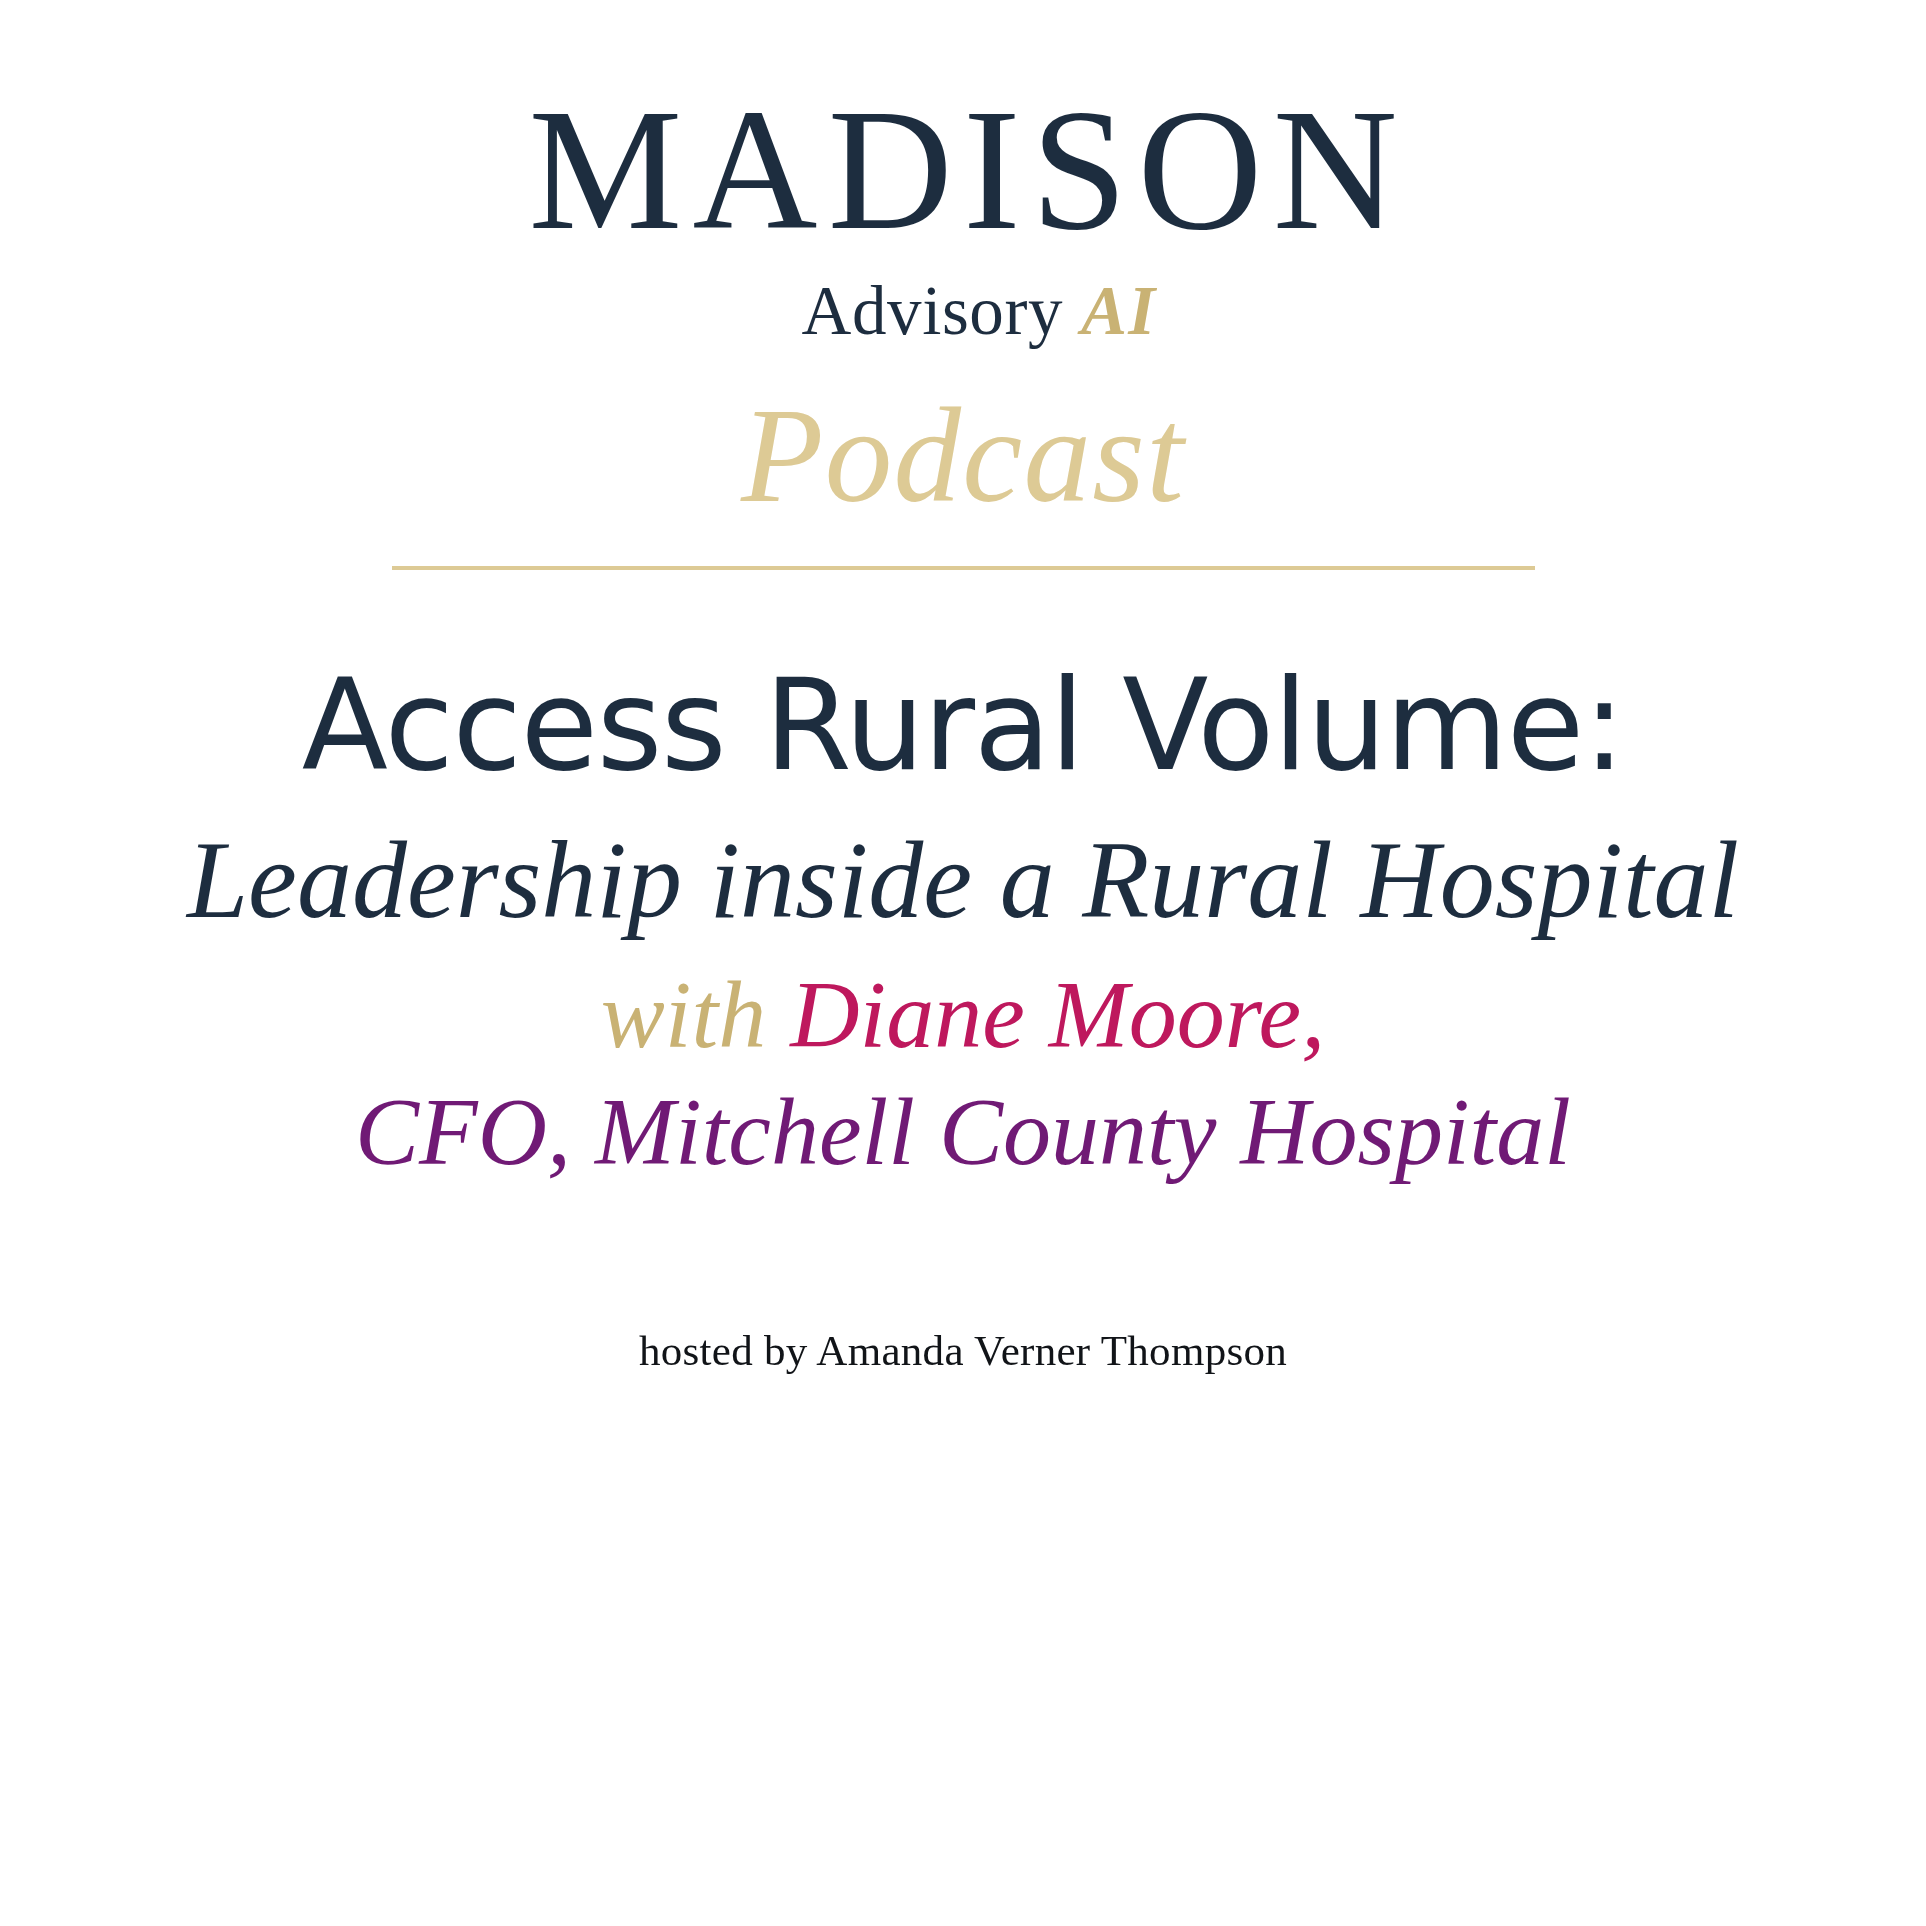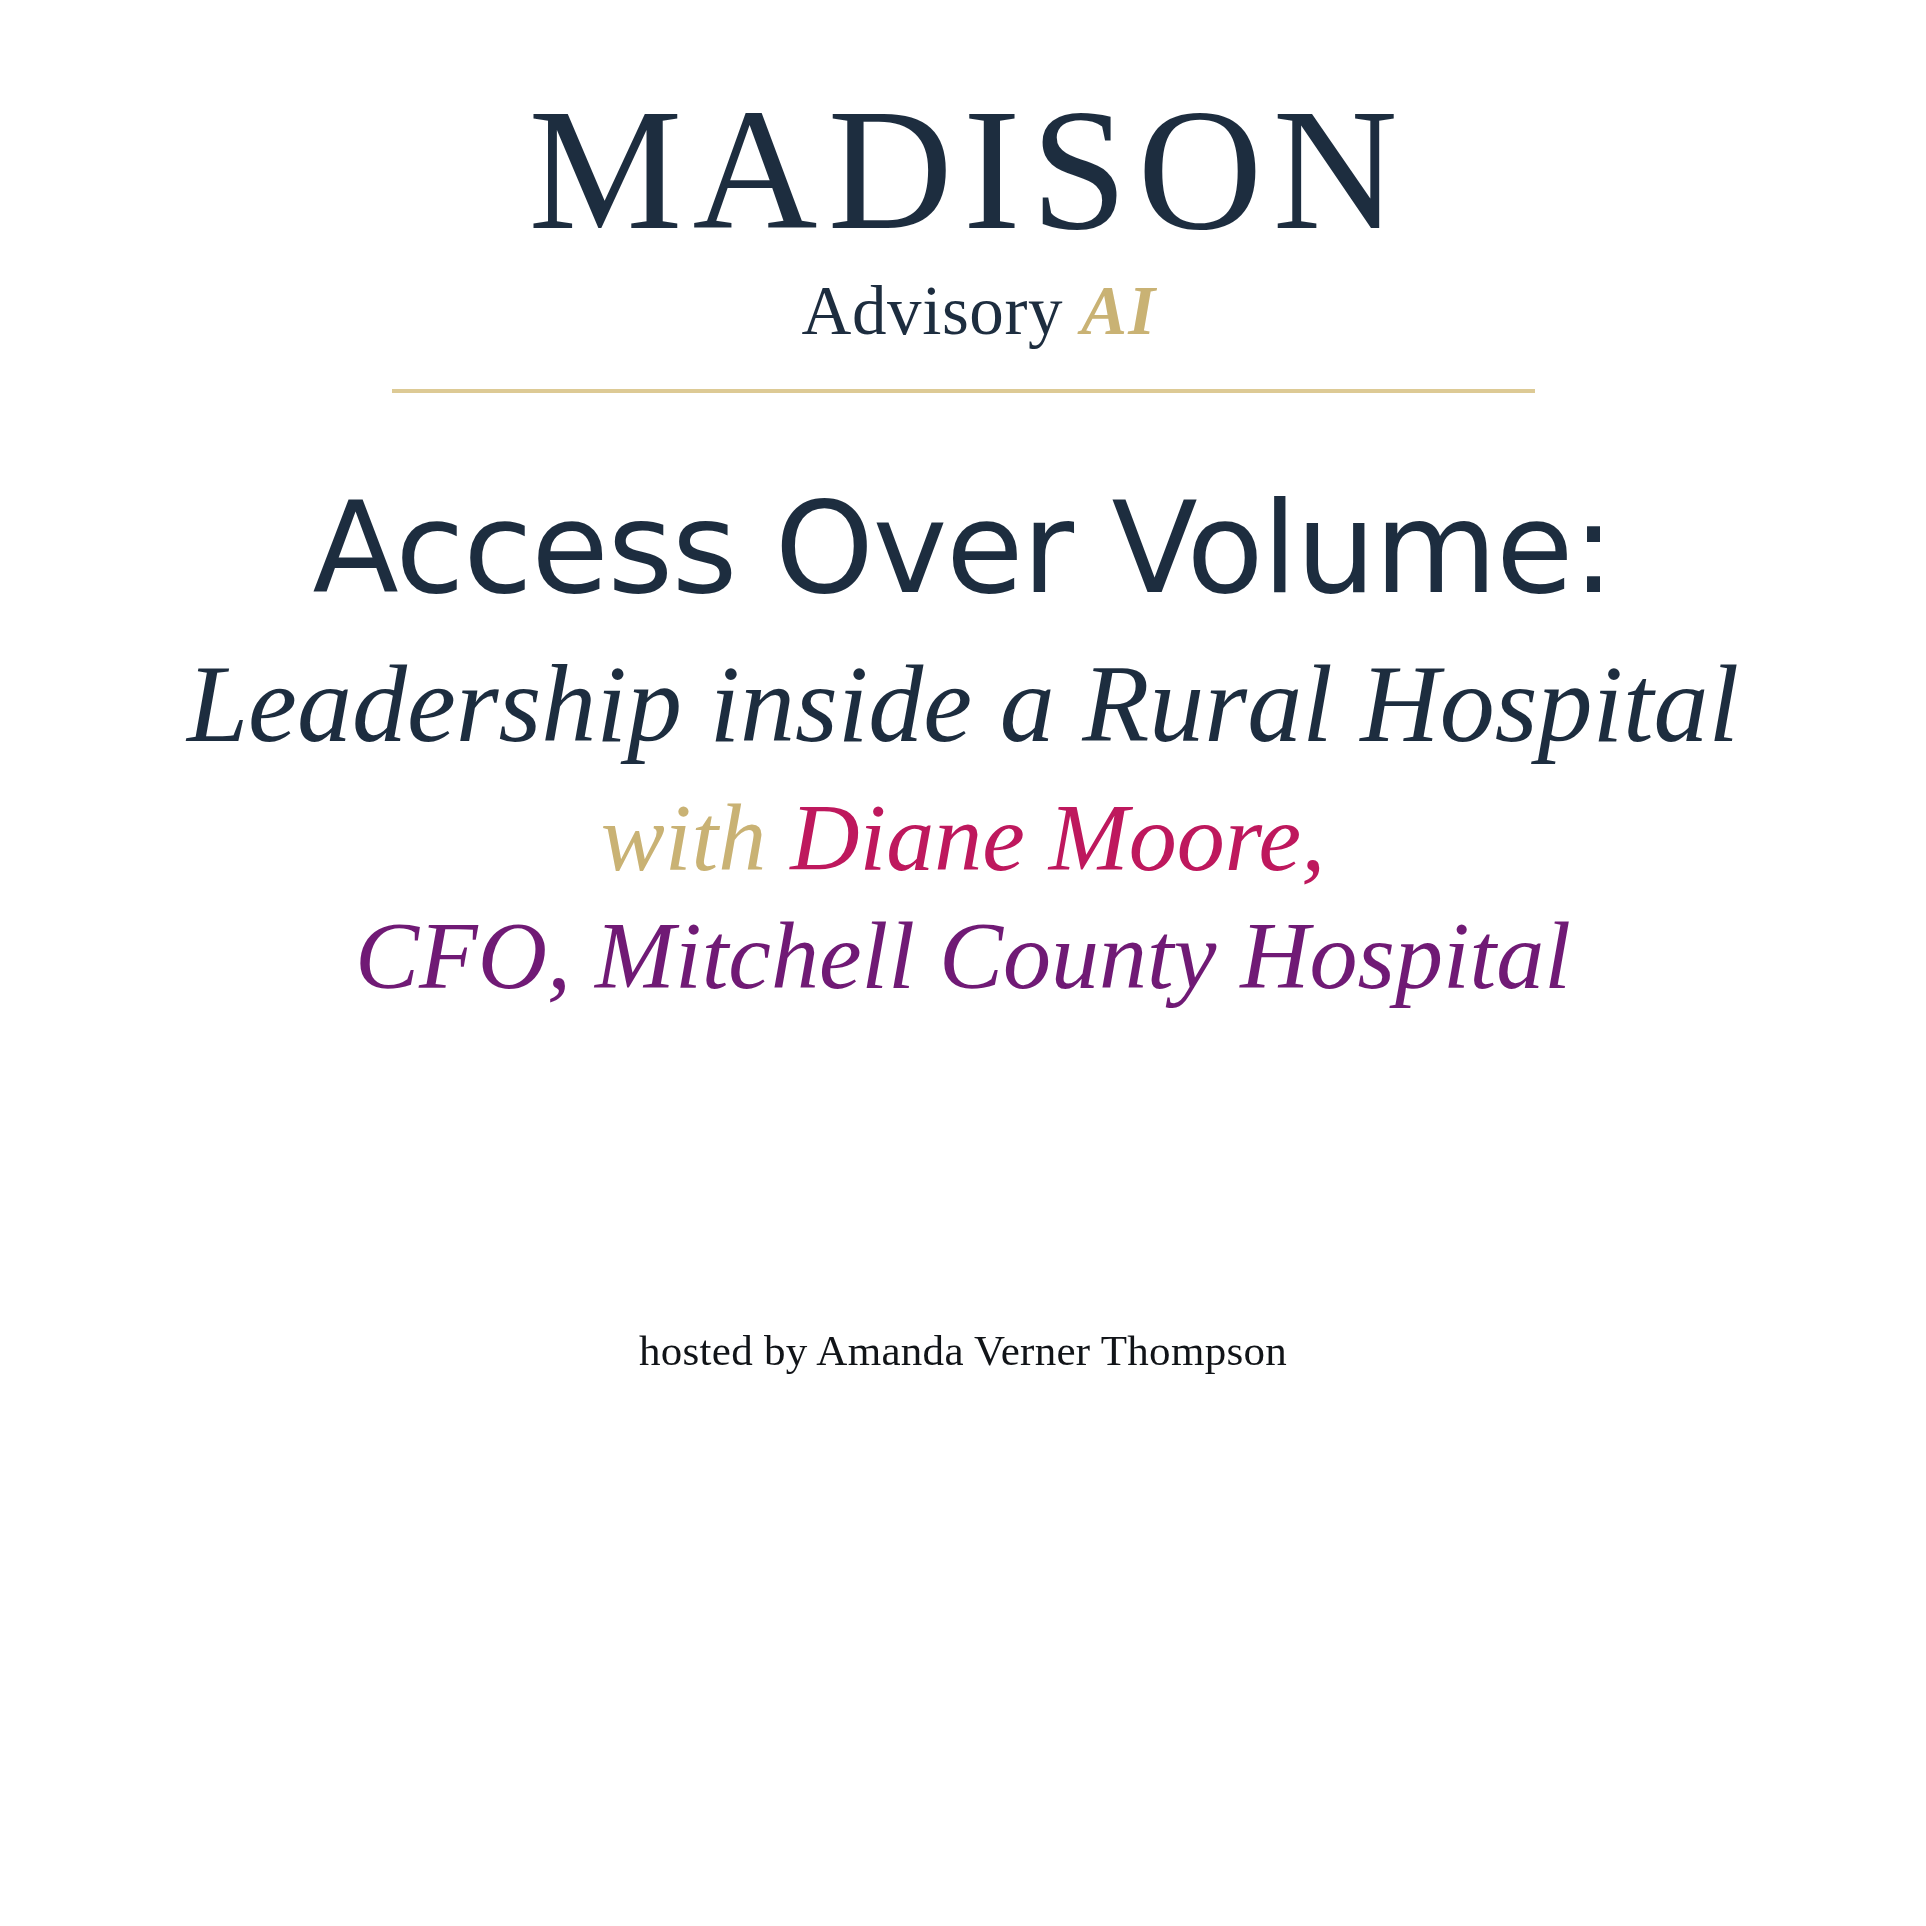--- a/index.html
+++ b/index.html
@@ -136,26 +136,27 @@
 <body>
 
 <div class="cover">
 
   <div class="brand">
     <div class="brand-name">MADISON</div>
     <div class="brand-sub">
       <span>Advisory</span>
       <span class="ai">AI</span>
     </div>
+    <div class="podcast-word">Podcast</div>
   </div>
 
   <div class="divider"></div>
 
   <div class="title-block">
-    <div class="title-main">Access Over Volume:</div>
+    <div class="title-main">Access Rural Volume:</div>
     <div class="title-sub">Leadership inside a Rural Hospital</div>
     <div class="guest-line">
       <span>with</span>
       <span class="guest-name">Diane Moore,</span>
     </div>
     <div class="guest-role">CFO, Mitchell County Hospital</div>
   </div>
 
   <div class="footer">
     <div class="host-line">hosted by Amanda Verner Thompson</div>

